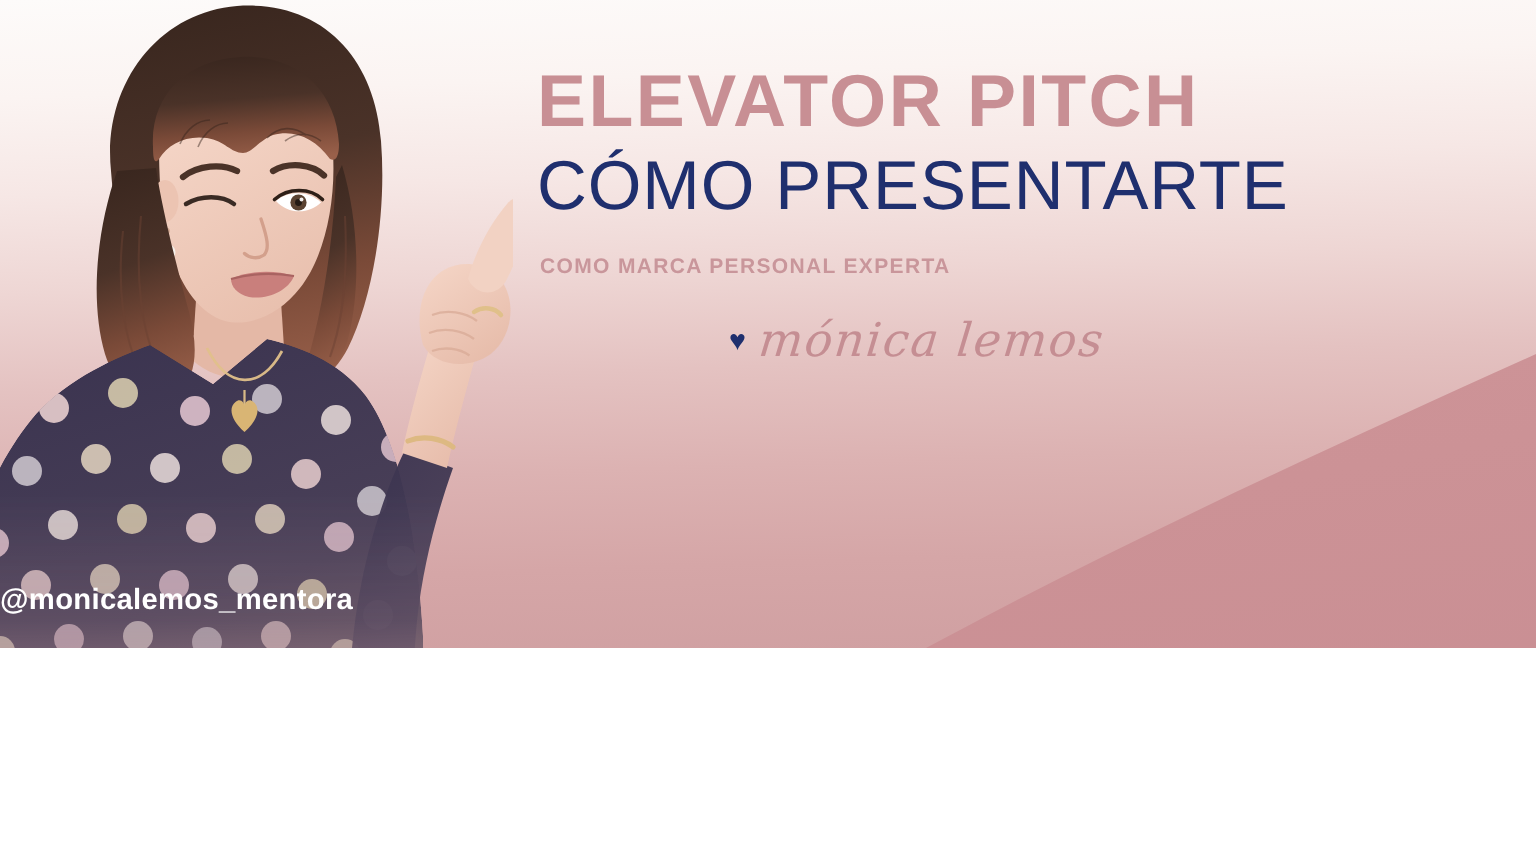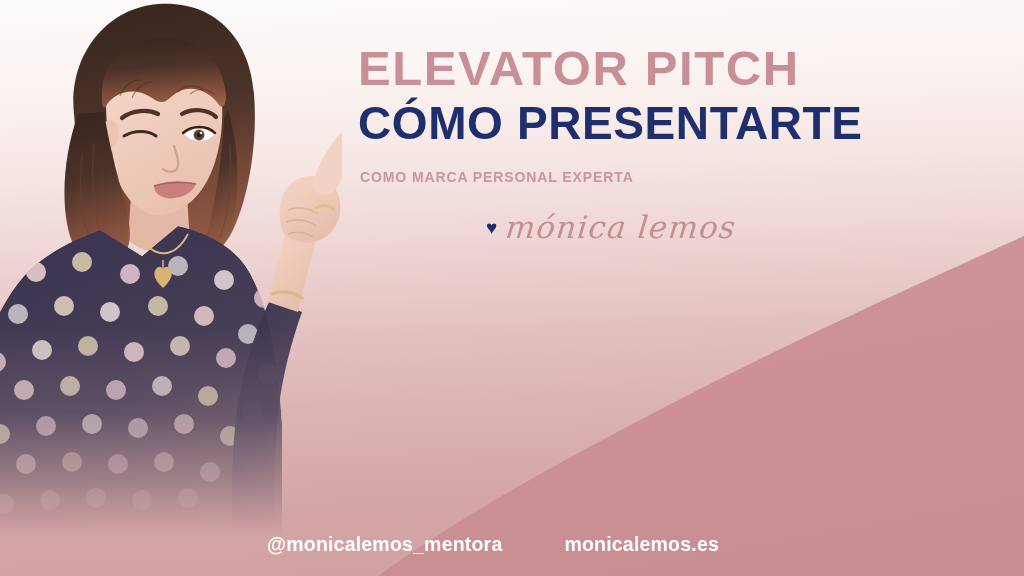--- a/index.html
+++ b/index.html
@@ -3,21 +3,21 @@
 <meta charset="utf-8">
 <title>Elevator Pitch</title>
 <style>
   html,body{margin:0;padding:0;}
   body{
     width:1024px;height:576px;overflow:hidden;
     font-family:"Liberation Sans",sans-serif;
     background:#fff;
   }
   #canvas{
-    position:relative;width:1024px;height:576px;overflow:hidden;
+    position:relative;width:1024px;height:432px;overflow:hidden;
     background:linear-gradient(178deg,
       #fdfbfa 0%,
       #fbf4f2 14%,
       #f6e7e5 28%,
       #eed6d4 42%,
       #e4c2c1 56%,
       #dcb2b2 70%,
       #d5a6a7 84%,
       #cf9fa1 100%);
   }
@@ -35,21 +35,21 @@
     mask-image:linear-gradient(to bottom,#000 0%,#000 60%,rgba(0,0,0,.85) 75%,rgba(0,0,0,.45) 87%,rgba(0,0,0,0) 97%);
   }
 
   
   .textblock{position:absolute;left:358px;top:44px;width:640px;}
   .hl1{
     font-size:49px;font-weight:700;letter-spacing:1.6px;
     color:#c88f94;line-height:1.0;margin:0 0 6px 0;white-space:nowrap;
   }
   .hl2,.hl3{
-    font-size:46px;font-weight:700;letter-spacing:0.6px;
+    font-size:46px;font-weight:400;letter-spacing:0.6px;
     color:#1f2f6e;line-height:1.08;margin:0;white-space:nowrap;
   }
   .hl3{margin-top:4px;}
   .sub{
     margin:20px 0 0 2px;font-size:14px;font-weight:700;
     letter-spacing:0.9px;color:#c9969b;white-space:nowrap;
   }
   .sig-wrap{
     margin:24px 0 0 0;display:flex;align-items:center;
     justify-content:flex-start;padding-left:128px;
@@ -62,21 +62,21 @@
     font-family:"DejaVu Serif",serif;
     font-style:italic;font-size:31px;font-weight:400;
     color:#c58e93;letter-spacing:1.2px;
     transform:skewX(-6deg);transform-origin:left center;
     white-space:nowrap;
   }
 
   
   .footer{
     position:absolute;left:0;bottom:0;width:1024px;height:64px;
-    display:flex;align-items:center;justify-content:center;
+    display:flex;align-items:center;justify-content:space-between;
     padding-right:38px;box-sizing:border-box;
   }
   .foot-txt{
     color:#ffffff;font-size:19.5px;font-weight:700;letter-spacing:0.2px;
     white-space:nowrap;
   }
   .foot-handle{margin-right:62px;}
 </style>
 </head>
 <body>
@@ -315,16 +315,15 @@
     <div class="sub">COMO MARCA PERSONAL EXPERTA</div>
 
     <div class="sig-wrap">
       <span class="sig-heart">♥</span>
       <span class="sig-name">mónica lemos</span>
     </div>
   </div>
 
   <div class="footer">
     <span class="foot-txt foot-handle">@monicalemos_mentora</span>
-    <span class="foot-txt">monicalemos.es</span>
   </div>
 
 </div>
 
 </body></html>

